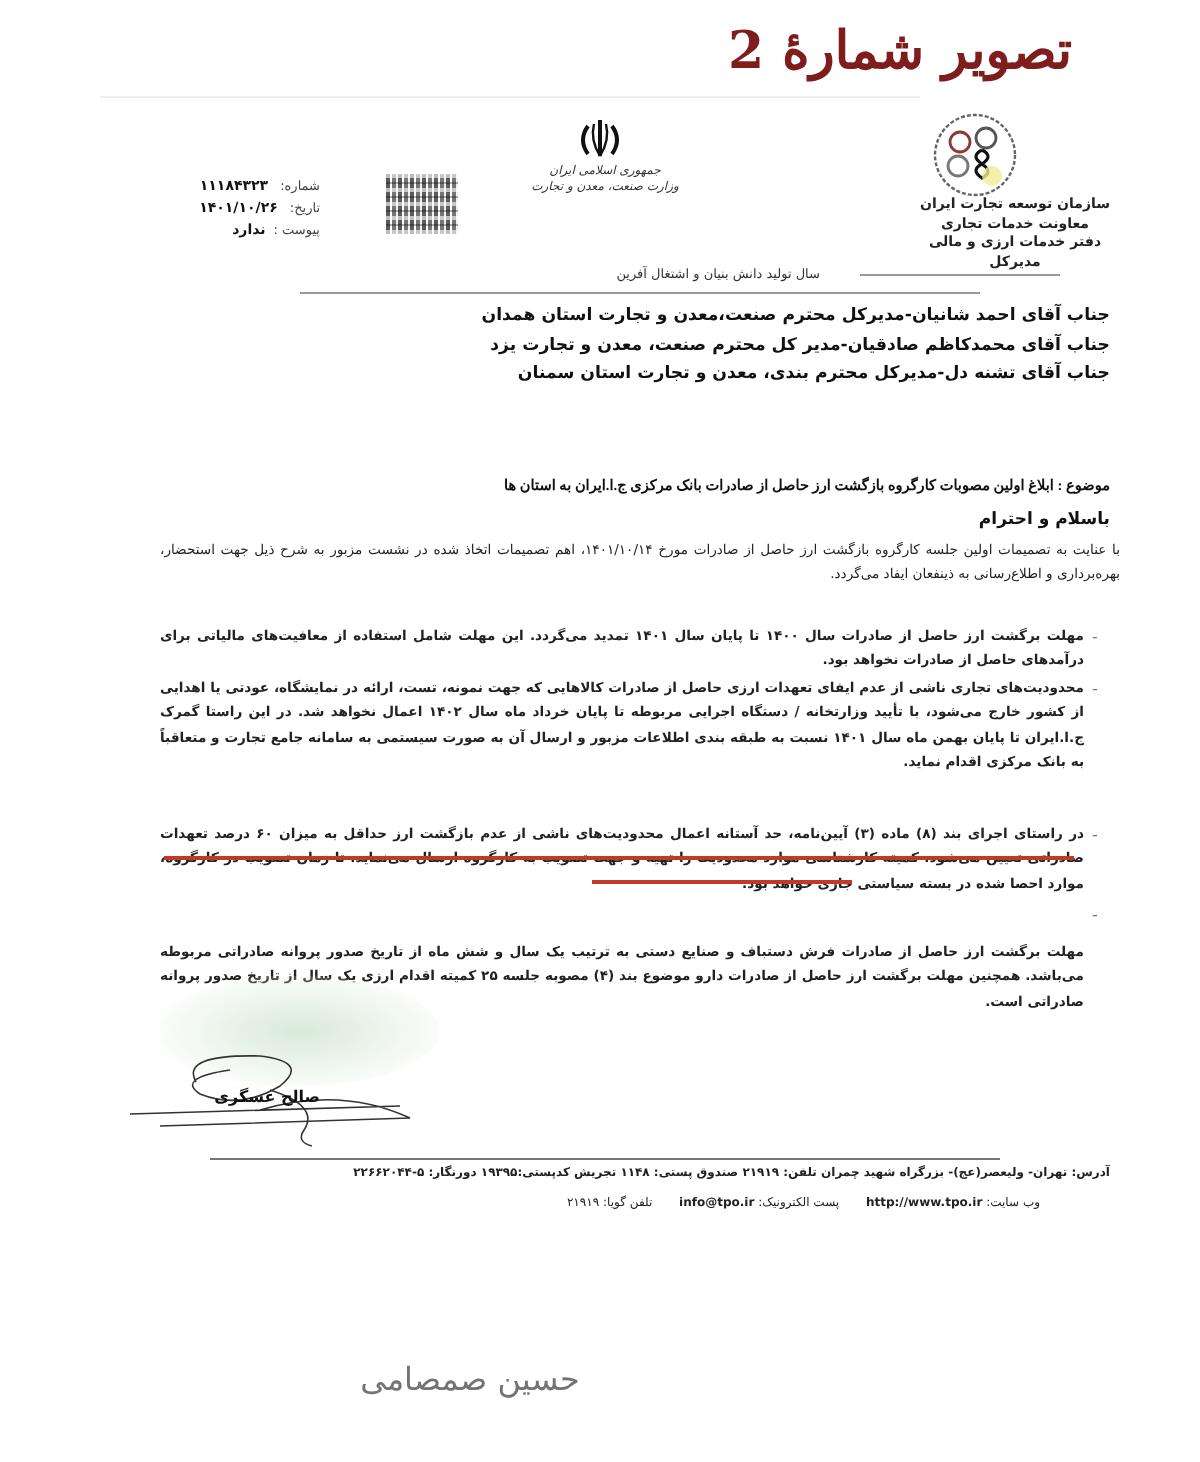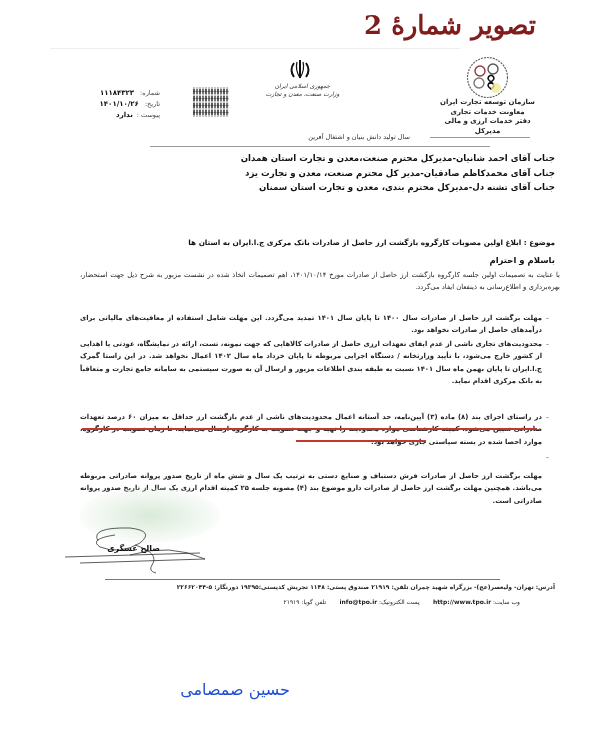--- a/index.html
+++ b/index.html
@@ -2,44 +2,44 @@
 <html><head>
 <meta charset="utf-8">
 <style>
   html, body { margin:0; padding:0; background:#ffffff; }
   body { width:600px; height:731px; position:relative; overflow:hidden; font-family:"DejaVu Sans", sans-serif; color:#111; }
   .abs { position:absolute; }
   #title { left:360px; top:10px; width:180px; font-family:"DejaVu Serif", serif; font-weight:bold; font-size:26px; color:#7f1d1d; direction:rtl; text-align:center; }
   #top-rule { left:50px; top:48px; width:410px; height:1px; background:#eee; }
   
   #tpo-logo { left:465px; top:55px; width:45px; height:45px; }
-  #tpo-org { left:420px; top:98px; width:135px; font-size:7px; line-height:9.5px; font-weight:bold; direction:rtl; text-align:center; color:#222; }
+  #tpo-org { left:440px; top:98px; width:135px; font-size:7px; line-height:9.5px; font-weight:bold; direction:rtl; text-align:center; color:#222; }
   #gov-emblem { left:285px; top:58px; width:30px; height:24px; }
   #gov-text { left:255px; top:82px; width:95px; font-size:6px; line-height:8px; direction:rtl; text-align:center; color:#333; font-style:italic; }
   #qr { left:193px; top:87px; width:36px; height:30px; background:repeating-linear-gradient(90deg,#333 0 2px,#fff 2px 3px,#555 3px 5px,#eee 5px 6px), #888; opacity:.8; }
   #qr-overlay { left:193px; top:87px; width:36px; height:30px; background:repeating-linear-gradient(0deg,rgba(255,255,255,.6) 0 2px,transparent 2px 4px,rgba(0,0,0,.3) 4px 5px,transparent 5px 7px); }
   .meta-label { font-size:6.5px; color:#444; direction:rtl; }
   .meta-value { font-size:7px; font-weight:bold; color:#111; direction:rtl; }
   #slogan { left:210px; top:133px; width:200px; font-size:6.5px; direction:rtl; text-align:right; color:#333; }
   #header-rule { left:150px; top:146px; width:340px; height:1px; background:#999; }
   #recipients { left:150px; top:151px; width:405px; font-size:8.6px; line-height:14.5px; font-weight:bold; direction:rtl; text-align:right; }
-  #subject { left:50px; top:238px; width:505px; font-size:7.3px; font-weight:bold; direction:rtl; text-align:right; }
+  #subject { left:50px; top:238px; width:505px; font-size:7.3px; font-weight:bold; direction:rtl; text-align:right;font-family:Liberation Serif, serif; }
   #greeting { left:250px; top:255px; width:305px; font-size:8.5px; font-weight:bold; direction:rtl; text-align:right; }
   .body-p { position:absolute; left:80px; width:480px; font-size:6.8px; line-height:12px; direction:rtl; text-align:justify; color:#222; }
   .bullet-p { position:absolute; left:80px; width:462px; font-size:6.8px; line-height:12.3px; direction:rtl; text-align:justify; color:#222; font-weight:bold; }
   .dash { position:absolute; left:546px; font-size:8px; color:#777; }
   #underline-1 { left:82px; top:428px; width:455px; height:1.5px; background:#c0392b; }
   #underline-2 { left:296px; top:440px; width:130px; height:1.5px; background:#c0392b; }
   #stamp { left:80px; top:488px; width:140px; height:55px; border-radius:40% 50% 50% 40%; background:radial-gradient(ellipse at center, rgba(200,225,200,.7), rgba(230,240,230,.2) 70%, transparent 75%); }
   #signature-svg { left:60px; top:525px; width:150px; height:60px; }
   #signer-name { left:100px; top:544px; width:60px; font-size:8px; font-weight:bold; direction:rtl; }
   #footer-rule { left:105px; top:579px; width:395px; height:1px; background:#777; }
   #footer-address { left:60px; top:583px; width:495px; font-size:6px; font-weight:bold; direction:rtl; text-align:right; color:#222; }
   #footer-web { left:100px; top:598px; width:420px; font-size:6px; direction:rtl; text-align:right; color:#222; }
-  #author { left:170px; top:680px; width:130px; font-size:16px; direction:rtl; text-align:center; color:#1d4ed8; }
+  #author { left:170px; top:680px; width:130px; font-size:16px; direction:rtl; text-align:center; color:#737373; }
 </style>
 </head>
 <body>
 
 <div id="title" class="abs">تصویر شمارهٔ 2</div>
 <div id="top-rule" class="abs"></div>
 
 <svg id="tpo-logo" class="abs" viewBox="0 0 45 45">
   <circle cx="22.5" cy="22.5" r="20" fill="none" stroke="#666" stroke-width="1.2" stroke-dasharray="2 1"></circle>
   <circle cx="15" cy="16" r="5" fill="none" stroke="#8b3a3a" stroke-width="1.4"></circle>

